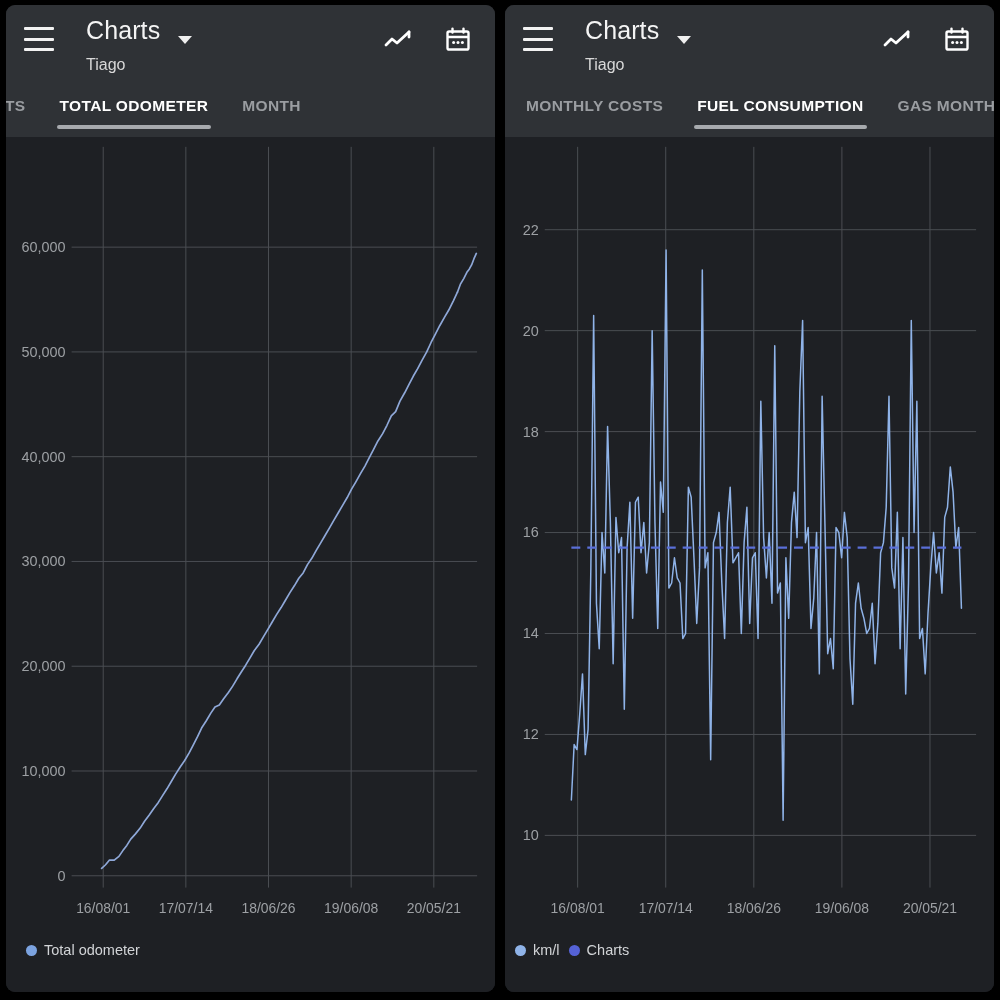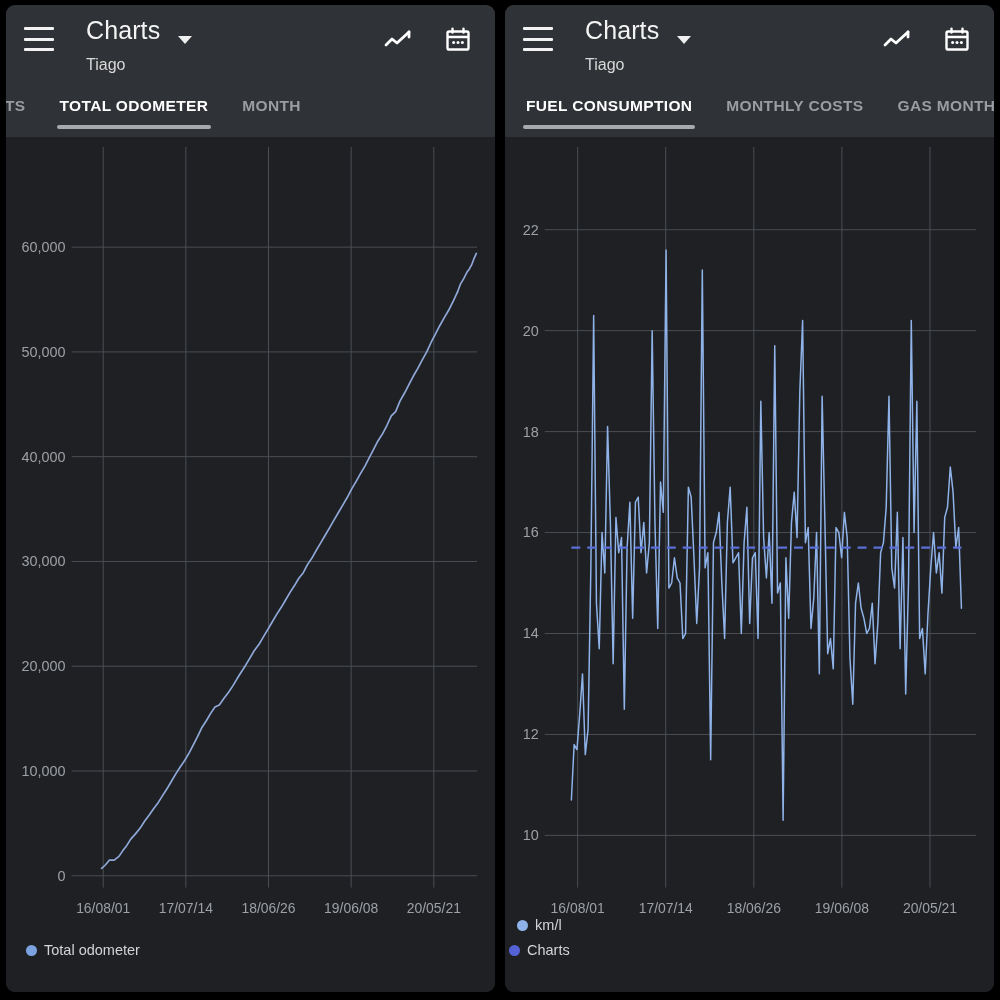--- a/index.html
+++ b/index.html
@@ -298,27 +298,27 @@
             <line x1="18.5" y1="1.8" x2="18.5" y2="5.5" stroke="#ffffff" stroke-width="2.4" stroke-linecap="round"></line>
             <circle cx="8.6" cy="15.5" r="1.5" fill="#ffffff"></circle>
             <circle cx="13" cy="15.5" r="1.5" fill="#ffffff"></circle>
             <circle cx="17.4" cy="15.5" r="1.5" fill="#ffffff"></circle>
           </svg>
         </div>
       </div>
     </div>
 
     <div class="tabbar" style="padding-left:4px;">
+      <div class="tab">
+        <span class="lbl">MONTHLY COSTS</span>
+
+      </div>
       <div class="tab active">
         <span class="lbl">FUEL CONSUMPTION</span>
         <div class="underline"></div>
-      </div>
-      <div class="tab">
-        <span class="lbl">MONTHLY COSTS</span>
-
       </div>
       <div class="tab">
         <span class="lbl">GAS MONTH</span>
 
       </div>
     </div>
 
     <div class="chart-area">
       <svg class="chart-svg" id="svg-right" viewBox="0 0 492 868" preserveAspectRatio="none">
           <line x1="40" y1="709.007299270073" x2="474" y2="709.007299270073" stroke="#4b4e53" stroke-width="1"></line>
@@ -341,21 +341,21 @@
           <text x="161.72" y="788" fill="#9da0a4" font-size="14" text-anchor="middle" font-family="&quot;Liberation Sans&quot;, sans-serif">17/07/14</text>
           <line x1="250.33999999999997" y1="10" x2="250.33999999999997" y2="762" stroke="#4b4e53" stroke-width="1"></line>
           <text x="250.33999999999997" y="788" fill="#9da0a4" font-size="14" text-anchor="middle" font-family="&quot;Liberation Sans&quot;, sans-serif">18/06/26</text>
           <line x1="338.96000000000004" y1="10" x2="338.96000000000004" y2="762" stroke="#4b4e53" stroke-width="1"></line>
           <text x="338.96000000000004" y="788" fill="#9da0a4" font-size="14" text-anchor="middle" font-family="&quot;Liberation Sans&quot;, sans-serif">19/06/08</text>
           <line x1="427.58" y1="10" x2="427.58" y2="762" stroke="#4b4e53" stroke-width="1"></line>
           <text x="427.58" y="788" fill="#9da0a4" font-size="14" text-anchor="middle" font-family="&quot;Liberation Sans&quot;, sans-serif">20/05/21</text>
           <polyline points="66.77,673.14 69.57,616.77 72.38,621.90 75.18,586.03 77.98,545.04 80.79,627.02 83.59,601.40 86.39,437.43 89.20,181.23 92.00,473.30 94.80,519.42 97.61,401.56 100.41,442.55 103.21,293.96 106.02,391.31 108.82,534.79 111.62,386.19 114.43,422.06 117.23,406.69 120.03,580.91 122.84,416.93 125.64,370.82 128.44,488.67 131.25,370.82 134.05,365.69 136.85,422.06 139.66,391.31 142.46,442.55 145.26,411.81 148.07,196.60 150.87,391.31 153.67,498.92 156.48,350.32 159.28,381.07 162.08,114.61 164.88,457.93 167.69,452.80 170.49,427.18 173.29,447.68 176.10,452.80 178.90,509.17 181.70,504.04 184.51,355.45 187.31,365.69 190.11,427.18 192.92,493.80 195.72,437.43 198.52,135.11 201.33,437.43 204.13,422.06 206.93,632.15 209.74,411.81 212.54,401.56 215.34,381.07 218.15,452.80 220.95,509.17 223.75,391.31 226.56,355.45 229.36,432.31 232.16,427.18 234.97,422.06 237.77,504.04 240.57,411.81 243.38,375.94 246.18,493.80 248.98,427.18 251.79,422.06 254.59,509.17 257.39,268.34 260.20,406.69 263.00,447.68 265.80,401.56 268.61,473.30 271.41,211.97 274.21,463.05 277.02,452.80 279.82,693.64 282.62,427.18 285.43,488.67 288.23,391.31 291.03,360.57 293.84,406.69 296.64,258.09 299.44,186.35 302.25,411.81 305.05,396.44 307.85,498.92 310.66,468.18 313.46,401.56 316.26,545.04 319.07,263.21 321.87,391.31 324.67,524.54 327.48,509.17 330.28,539.91 333.08,396.44 335.89,401.56 338.69,427.18 341.49,381.07 344.30,406.69 347.10,529.66 349.90,575.78 352.71,473.30 355.51,452.80 358.31,478.42 361.12,488.67 363.92,504.04 366.72,498.92 369.52,473.30 372.33,534.79 375.13,493.80 377.93,422.06 380.74,411.81 383.54,375.94 386.34,263.21 389.15,437.43 391.95,457.93 394.75,381.07 397.56,519.42 400.36,406.69 403.16,565.53 405.97,452.80 408.77,186.35 411.57,401.56 414.38,268.34 417.18,509.17 419.98,498.92 422.79,545.04 425.59,483.55 428.39,437.43 431.20,401.56 434.00,442.55 436.80,422.06 439.61,463.05 442.41,386.19 445.21,375.94 448.02,334.95 450.82,360.57 453.62,416.93 456.43,396.44 459.23,478.42" fill="none" stroke="#8fb3e8" stroke-width="1.5" stroke-linejoin="round" stroke-linecap="round"></polyline>
           <line x1="66.77" y1="416.9343065693431" x2="459.22999999999996" y2="416.9343065693431" stroke="#5a6fd8" stroke-width="2.4" stroke-dasharray="9 7"></line>
         </svg>
-      <div class="legend" style="padding-left:4px;flex-direction:column;">
+      <div class="legend" style="padding-left:10px;">
         <div class="legend-item">
           <span class="legend-dot" style="background:#8fb3e8"></span>
           <span class="legend-label">km/l</span>
         </div>
         <div class="legend-item">
           <span class="legend-dot" style="background:#5562d6"></span>
           <span class="legend-label">Charts</span>
         </div>
       </div>
     </div>

